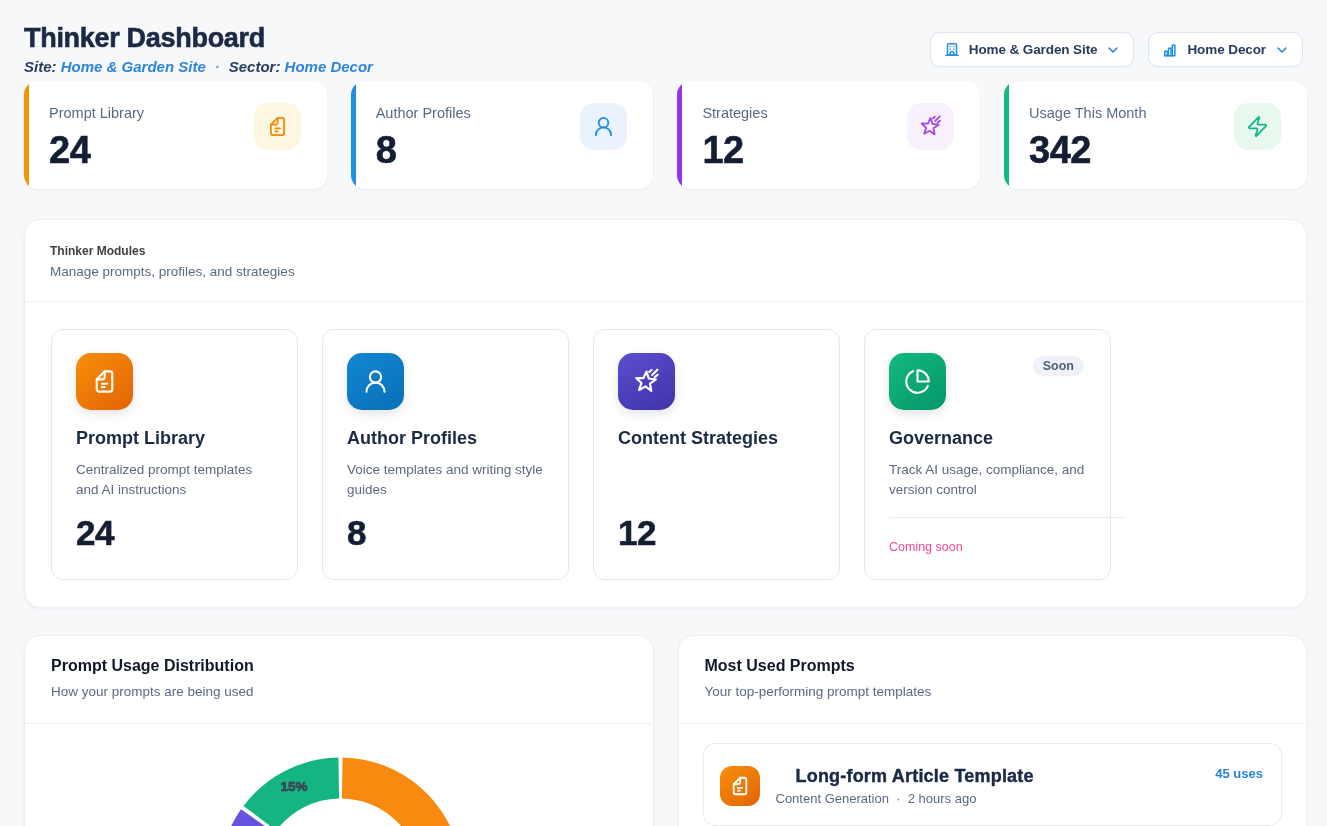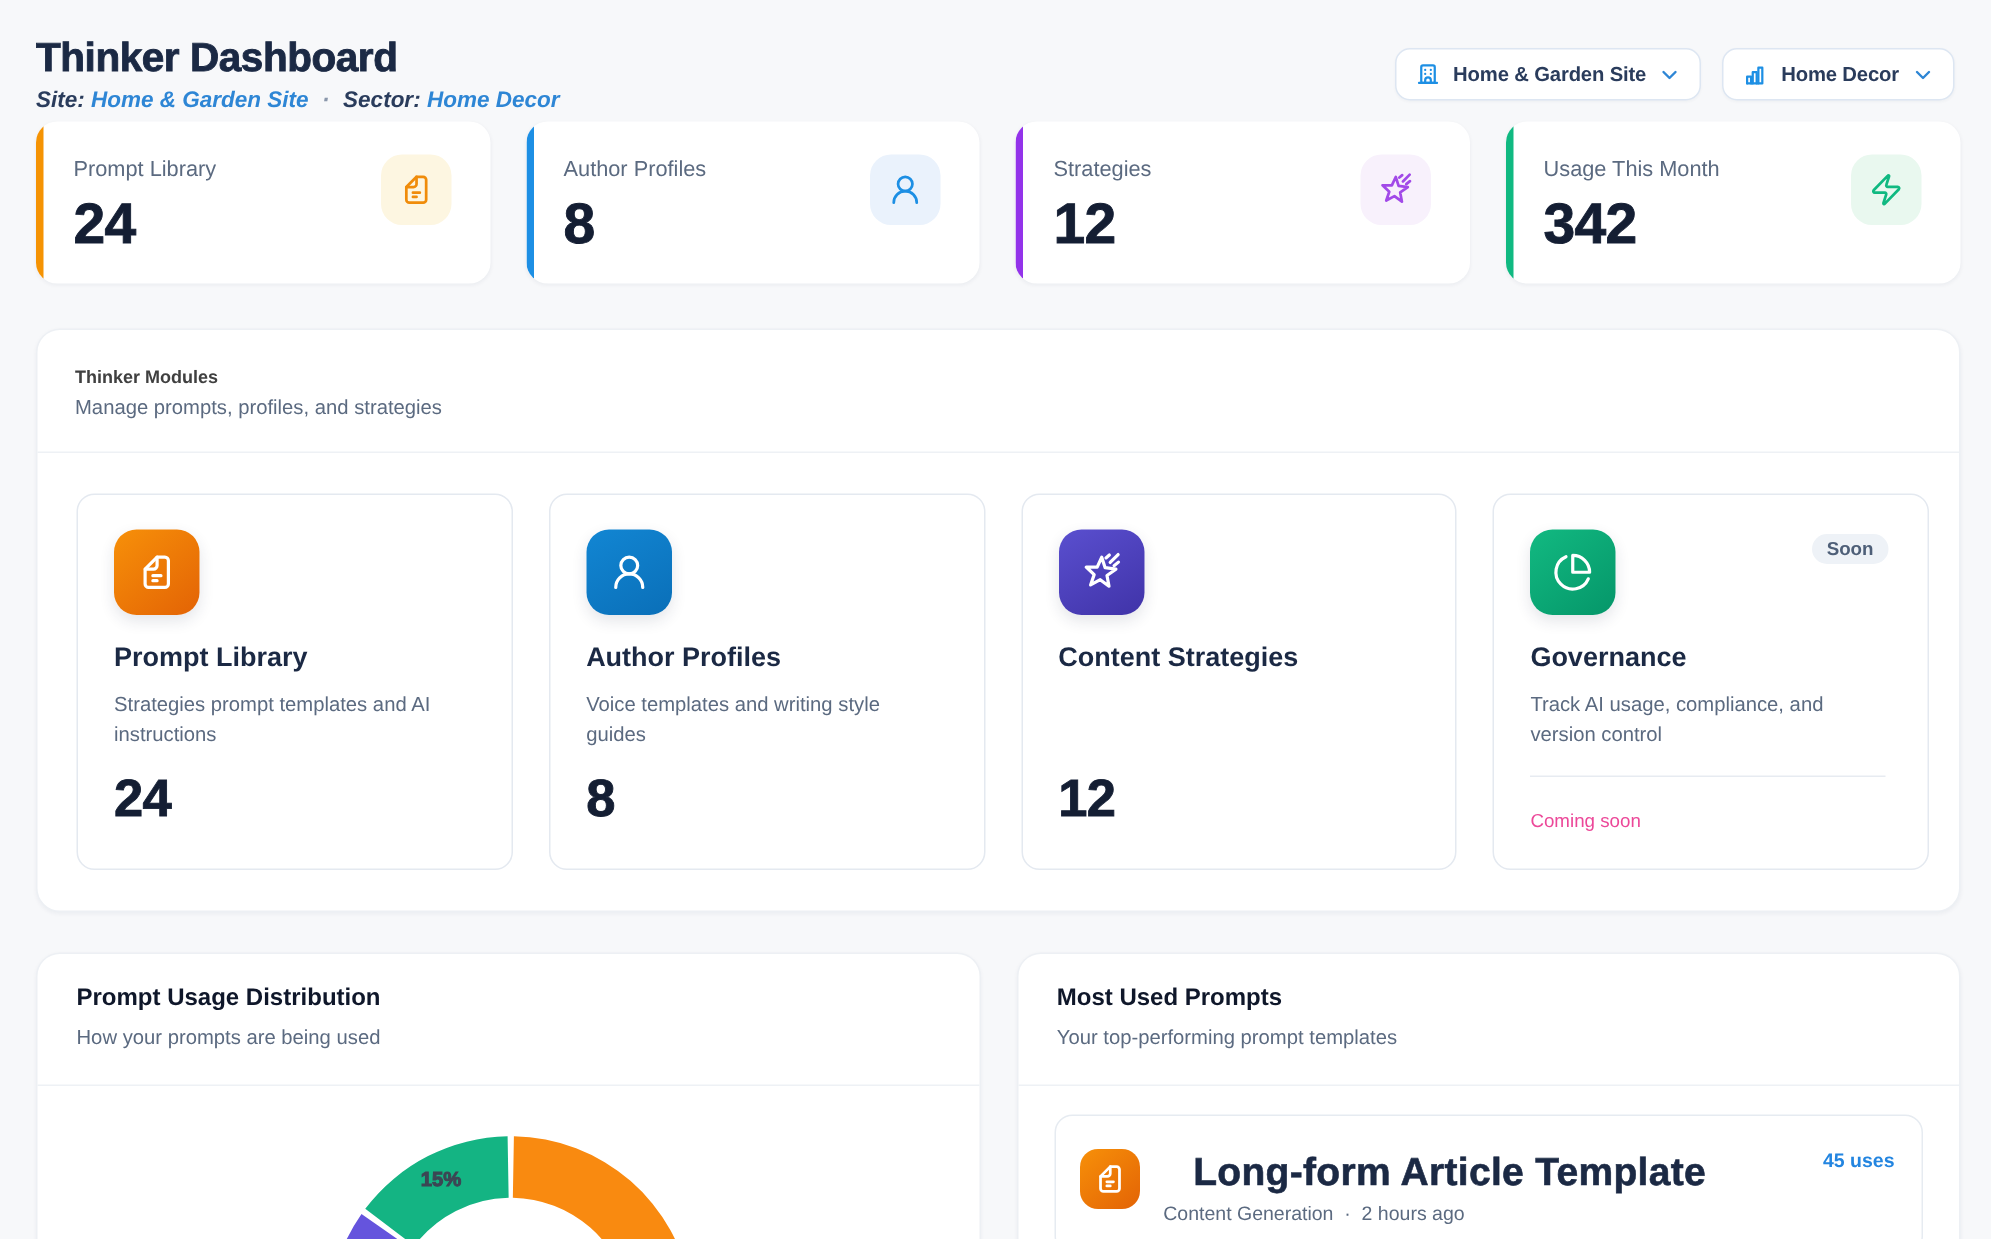--- a/index.html
+++ b/index.html
@@ -29,21 +29,21 @@
 .stat .num { font-size:38px; font-weight:700; color:#141e33; margin-top:8px; letter-spacing:-0.5px; -webkit-text-stroke:0.6px #141e33; }
 .stat .ibox { position:absolute; top:22px; right:26px; width:47px; height:47px; border-radius:14px; display:flex; align-items:center; justify-content:center; }
 .ibox.y { background:#fdf6e1; } .ibox.b { background:#eaf2fc; } .ibox.p { background:#f8f1fc; } .ibox.g { background:#e9f8ef; }
 
 
 .panel { margin-top:30px; background:#fff; border-radius:16px; border:1px solid #edf0f4; box-shadow:0 1px 3px rgba(25,40,70,.05); }
 .panel-h { padding:24px 26px 22px 25px; border-bottom:1px solid #eef1f5; }
 .panel-h .t { font-size:12px; font-weight:700; color:#404040; }
 .panel-h .s { font-size:13.5px; color:#5b6a80; margin-top:6px; }
 .modules { display:flex; gap:24px; padding:27px 20px 27px 26px; }
-.mod { position:relative; width:291px; height:251px; border:1px solid #e4e9f0; border-radius:12px; padding:23px 24px; background:#fff; }
+.mod { position:relative; width:247px; height:251px; border:1px solid #e4e9f0; border-radius:12px; padding:23px 24px; background:#fff; }
 .mod .sq { width:57px; height:57px; border-radius:15px; display:flex; align-items:center; justify-content:center; box-shadow:0 4px 10px rgba(30,40,70,.12); }
 .sq.orange { background:linear-gradient(140deg,#f79009 0%,#e36305 100%); }
 .sq.blue { background:linear-gradient(150deg,#1286d3 0%,#0a6fb8 100%); }
 .sq.purple { background:linear-gradient(150deg,#5a4fcf 0%,#4033a8 100%); }
 .sq.green { background:linear-gradient(140deg,#12b981 0%,#059669 100%); }
 .mod .mt { font-size:18px; font-weight:700; color:#1b2944; margin-top:18px; }
 .mod .md { font-size:13.5px; color:#5b6a80; margin-top:11px; line-height:20px; max-width:235px; }
 .mod .mn { font-size:35px; font-weight:700; color:#141e33; position:absolute; left:24px; bottom:26px; letter-spacing:-0.5px; -webkit-text-stroke:0.6px #141e33; }
 .soon { position:absolute; top:26px; right:26px; background:#eef2f7; color:#4e5f78; font-size:12.5px; font-weight:700; border-radius:999px; padding:3px 10px; }
 .mod .hr { border-top:1px solid #e7ebf1; margin-top:17px; width:237px; }
@@ -51,21 +51,21 @@
 
 
 .bottom { display:flex; gap:24px; margin-top:27px; }
 .bcard { width:629.5px; background:#fff; border-radius:16px; border:1px solid #edf0f4; box-shadow:0 1px 3px rgba(25,40,70,.05); height:400px; }
 .bcard .hd { padding:21px 26px 24px 26px; border-bottom:1px solid #eef1f5; }
 .bcard .hd .t { font-size:16px; font-weight:700; color:#0f172a; }
 .bcard .hd .s { font-size:13.5px; color:#5b6a80; margin-top:9px; }
 .chartwrap { position:relative; height:300px; }
 .prompt-item { margin:19px 24px 0 24px; border:1px solid #e6ebf1; border-radius:12px; padding:22px 18px 19px 16px; display:flex; align-items:flex-start; gap:16px; }
 .pi-ic { width:40px; height:40px; border-radius:12px; background:linear-gradient(140deg,#f79009,#e36305); display:flex; align-items:center; justify-content:center; flex:none; }
-.pi-t { font-size:26px; font-weight:700; color:#1b2944; letter-spacing:0.2px;padding-left:20px; -webkit-text-stroke:0.4px #1b2944; }
+.pi-t { font-size:18px; font-weight:700; color:#1b2944; letter-spacing:0.2px;padding-left:20px; -webkit-text-stroke:0.4px #1b2944; }
 .pi-s { font-size:13px; color:#5b6a80; margin-top:4px; }
 .pi-uses { margin-left:auto; font-size:13px; font-weight:700; color:#2385e0; align-self:flex-start; }
 </style>
 </head>
 <body>
 <div class="page">
   <h1>Thinker Dashboard</h1>
   <div class="meta">Site: <a href="#">Home &amp; Garden Site</a><span class="dot">·</span>Sector: <a href="#">Home Decor</a></div>
   <div class="controls">
     <div class="ctrl">
@@ -145,21 +145,21 @@
     <div class="modules">
       <div class="mod">
         <div class="sq orange">
             <svg width="27" height="27" viewBox="0 0 24 24" fill="none" stroke="#ffffff" stroke-width="1.9" stroke-linecap="round" stroke-linejoin="round">
               <path d="M12.2 3h4.6a2.1 2.1 0 0 1 2.1 2.1v13.8a2.1 2.1 0 0 1-2.1 2.1H7.2a2.1 2.1 0 0 1-2.1-2.1V10.1L12.2 3z"></path>
               <path d="M12.2 3v5a2.1 2.1 0 0 1-2.1 2.1H5.2"></path>
               <path d="M9.7 14h4.8M9.7 17h2.5"></path>
             </svg>
           </div>
         <div class="mt">Prompt Library</div>
-        <div class="md">Strategies prompt templates and AI instructions</div>
+        <div class="md">Centralized prompt templates and AI instructions</div>
         <div class="mn">24</div>
       </div>
       <div class="mod">
         <div class="sq blue">
             <svg width="27" height="27" viewBox="0 0 24 24" fill="none" stroke="#ffffff" stroke-width="1.9" stroke-linecap="round" stroke-linejoin="round">
               <circle cx="12" cy="8" r="5"></circle>
               <path d="M20 21a8 8 0 0 0-16 0"></path>
             </svg>
           </div>
         <div class="mt">Author Profiles</div>

